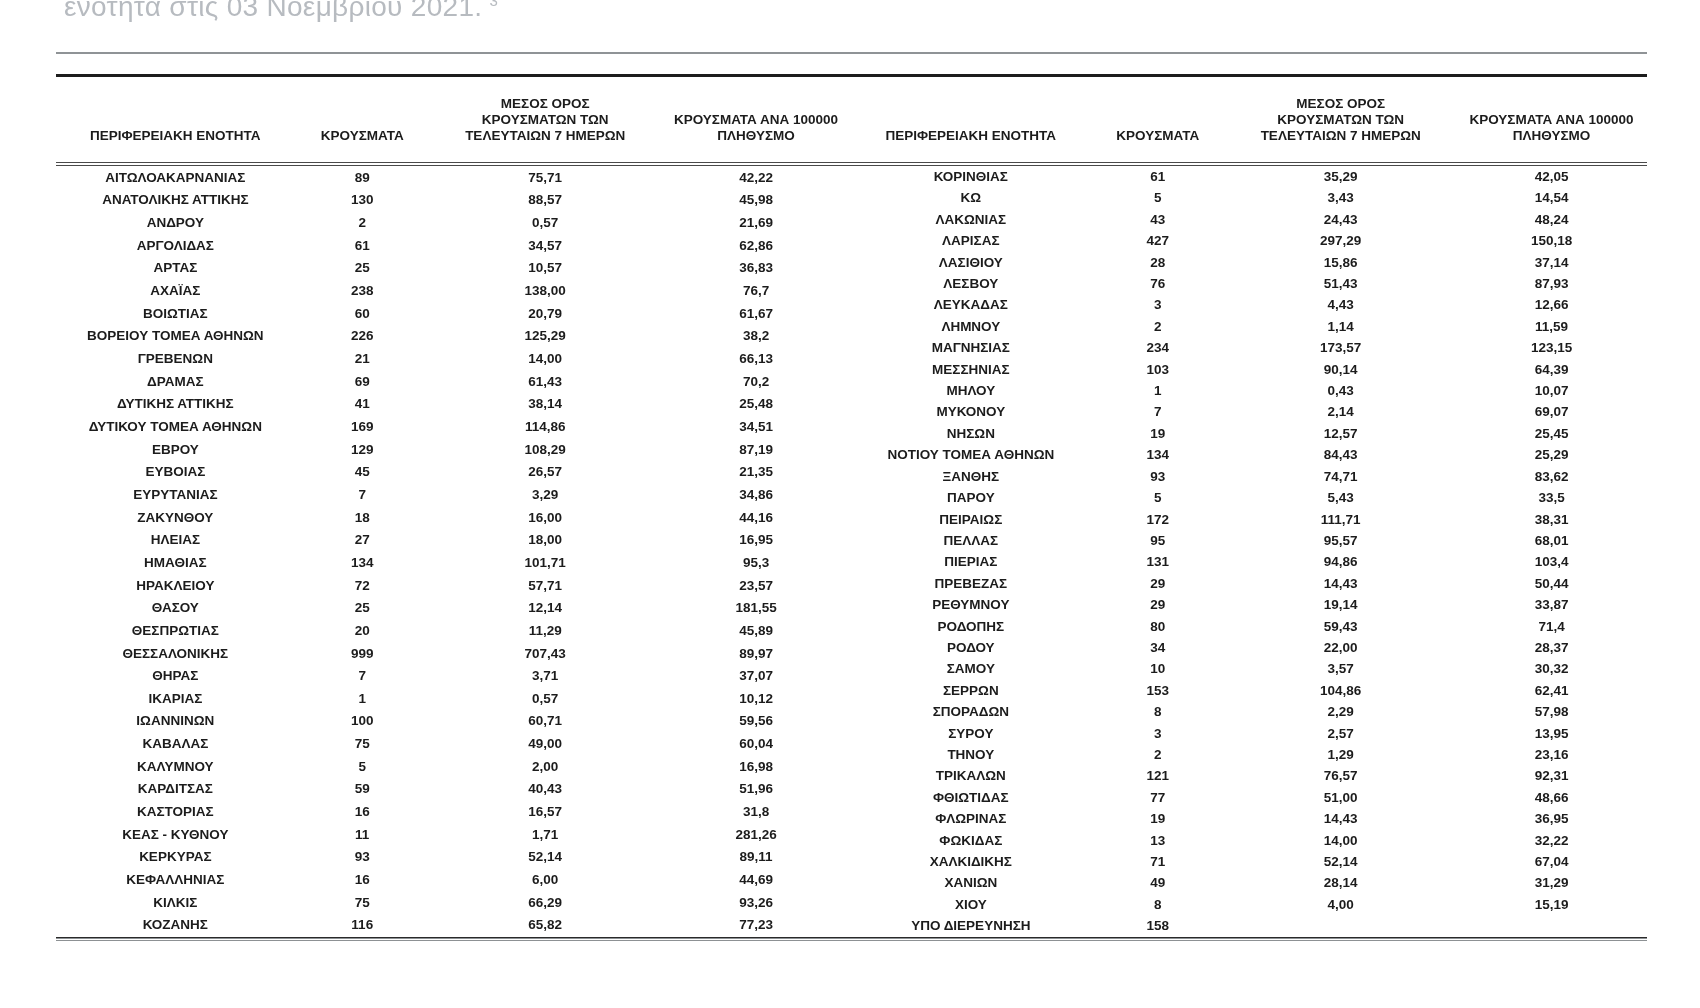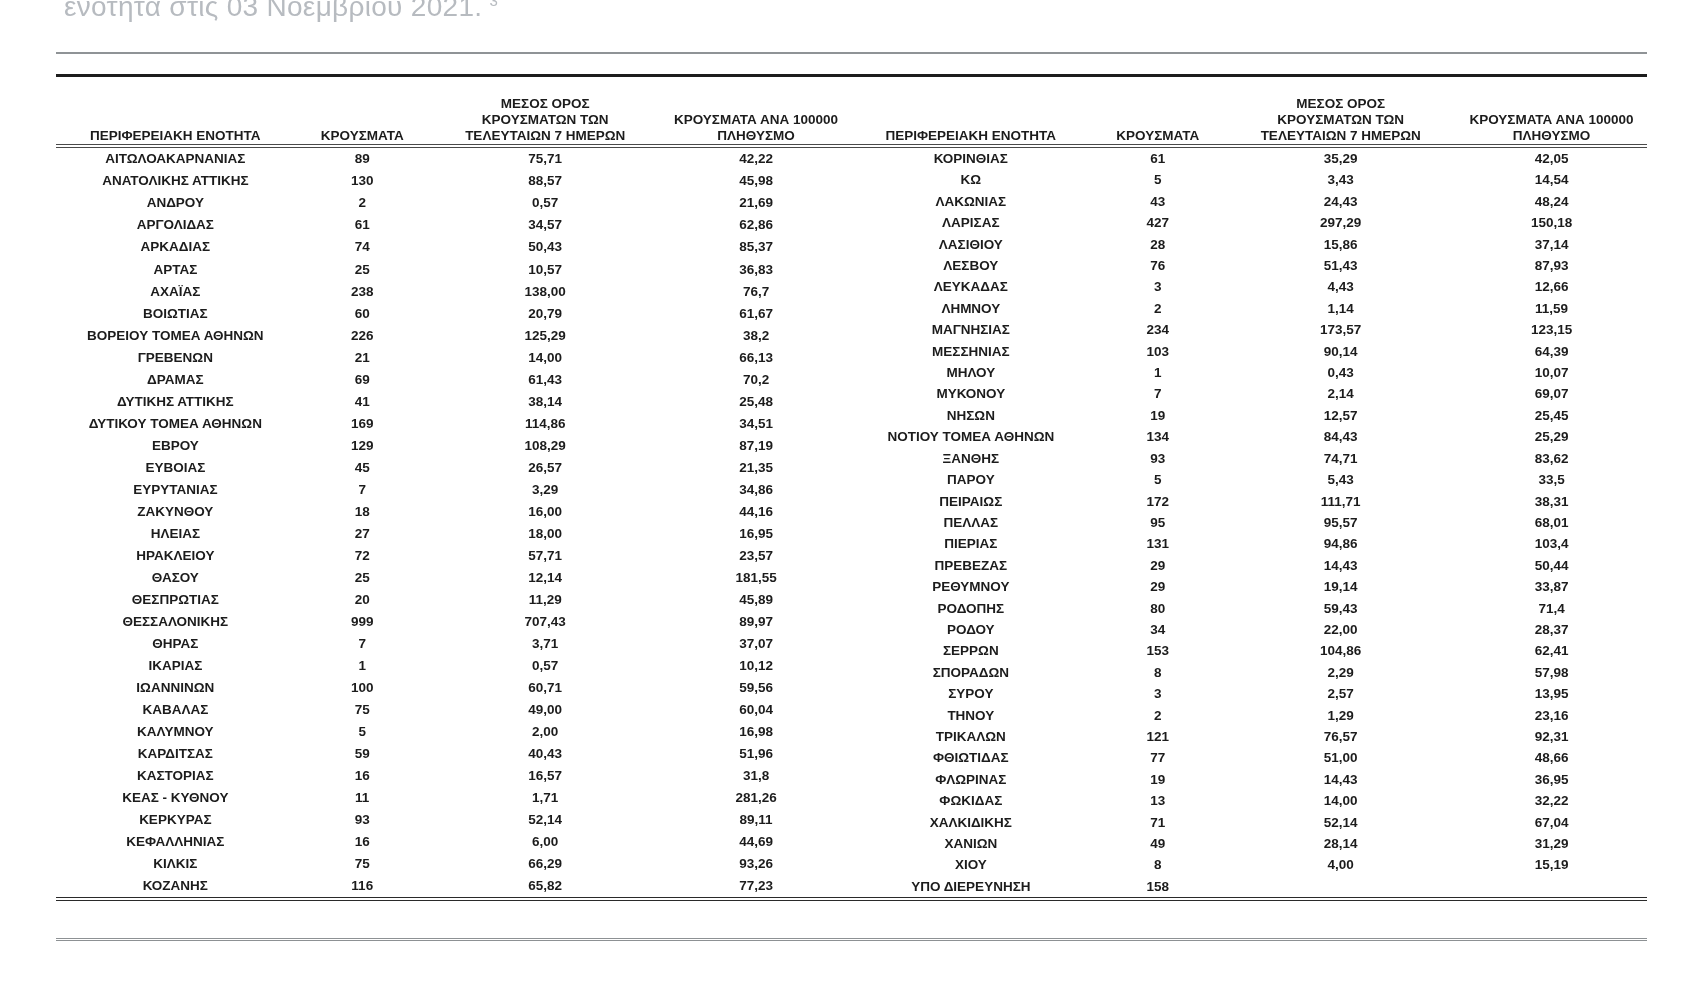--- a/index.html
+++ b/index.html
@@ -59,21 +59,21 @@
   col.c-cases   { width: 17%; }
   col.c-avg     { width: 29%; }
   col.c-per100k { width: 24%; }
   thead th {
     height: 66px;
     vertical-align: bottom;
     text-align: center;
     font-size: 13.5px;
     font-weight: 700;
     line-height: 16px;
-    padding: 0 0 0 0;
+    padding: 0 0 18px 0;
     border-bottom: 4px double #4a4a4a;
     white-space: nowrap;
   }
   tbody td {
     height: 21.4px;
     line-height: 21.4px;
     padding: 0;
     text-align: center;
     font-size: 13.5px;
     font-weight: 700;
@@ -142,26 +142,20 @@
             <td>0,57</td>
             <td>21,69</td>
           </tr>
           <tr>
             <td>ΑΡΓΟΛΙΔΑΣ</td>
             <td>61</td>
             <td>34,57</td>
             <td>62,86</td>
           </tr>
           <tr>
-            <td>ΑΡΚΑΔΙΑΣ</td>
-            <td>74</td>
-            <td>50,43</td>
-            <td>85,37</td>
-          </tr>
-          <tr>
             <td>ΑΡΤΑΣ</td>
             <td>25</td>
             <td>10,57</td>
             <td>36,83</td>
           </tr>
           <tr>
             <td>ΑΧΑΪΑΣ</td>
             <td>238</td>
             <td>138,00</td>
             <td>76,7</td>
@@ -224,20 +218,26 @@
             <td>ΖΑΚΥΝΘΟΥ</td>
             <td>18</td>
             <td>16,00</td>
             <td>44,16</td>
           </tr>
           <tr>
             <td>ΗΛΕΙΑΣ</td>
             <td>27</td>
             <td>18,00</td>
             <td>16,95</td>
+          </tr>
+          <tr>
+            <td>ΗΜΑΘΙΑΣ</td>
+            <td>134</td>
+            <td>101,71</td>
+            <td>95,3</td>
           </tr>
           <tr>
             <td>ΗΡΑΚΛΕΙΟΥ</td>
             <td>72</td>
             <td>57,71</td>
             <td>23,57</td>
           </tr>
           <tr>
             <td>ΘΑΣΟΥ</td>
             <td>25</td>
@@ -486,20 +486,26 @@
             <td>59,43</td>
             <td>71,4</td>
           </tr>
           <tr>
             <td>ΡΟΔΟΥ</td>
             <td>34</td>
             <td>22,00</td>
             <td>28,37</td>
           </tr>
           <tr>
+            <td>ΣΑΜΟΥ</td>
+            <td>10</td>
+            <td>3,57</td>
+            <td>30,32</td>
+          </tr>
+          <tr>
             <td>ΣΕΡΡΩΝ</td>
             <td>153</td>
             <td>104,86</td>
             <td>62,41</td>
           </tr>
           <tr>
             <td>ΣΠΟΡΑΔΩΝ</td>
             <td>8</td>
             <td>2,29</td>
             <td>57,98</td>

